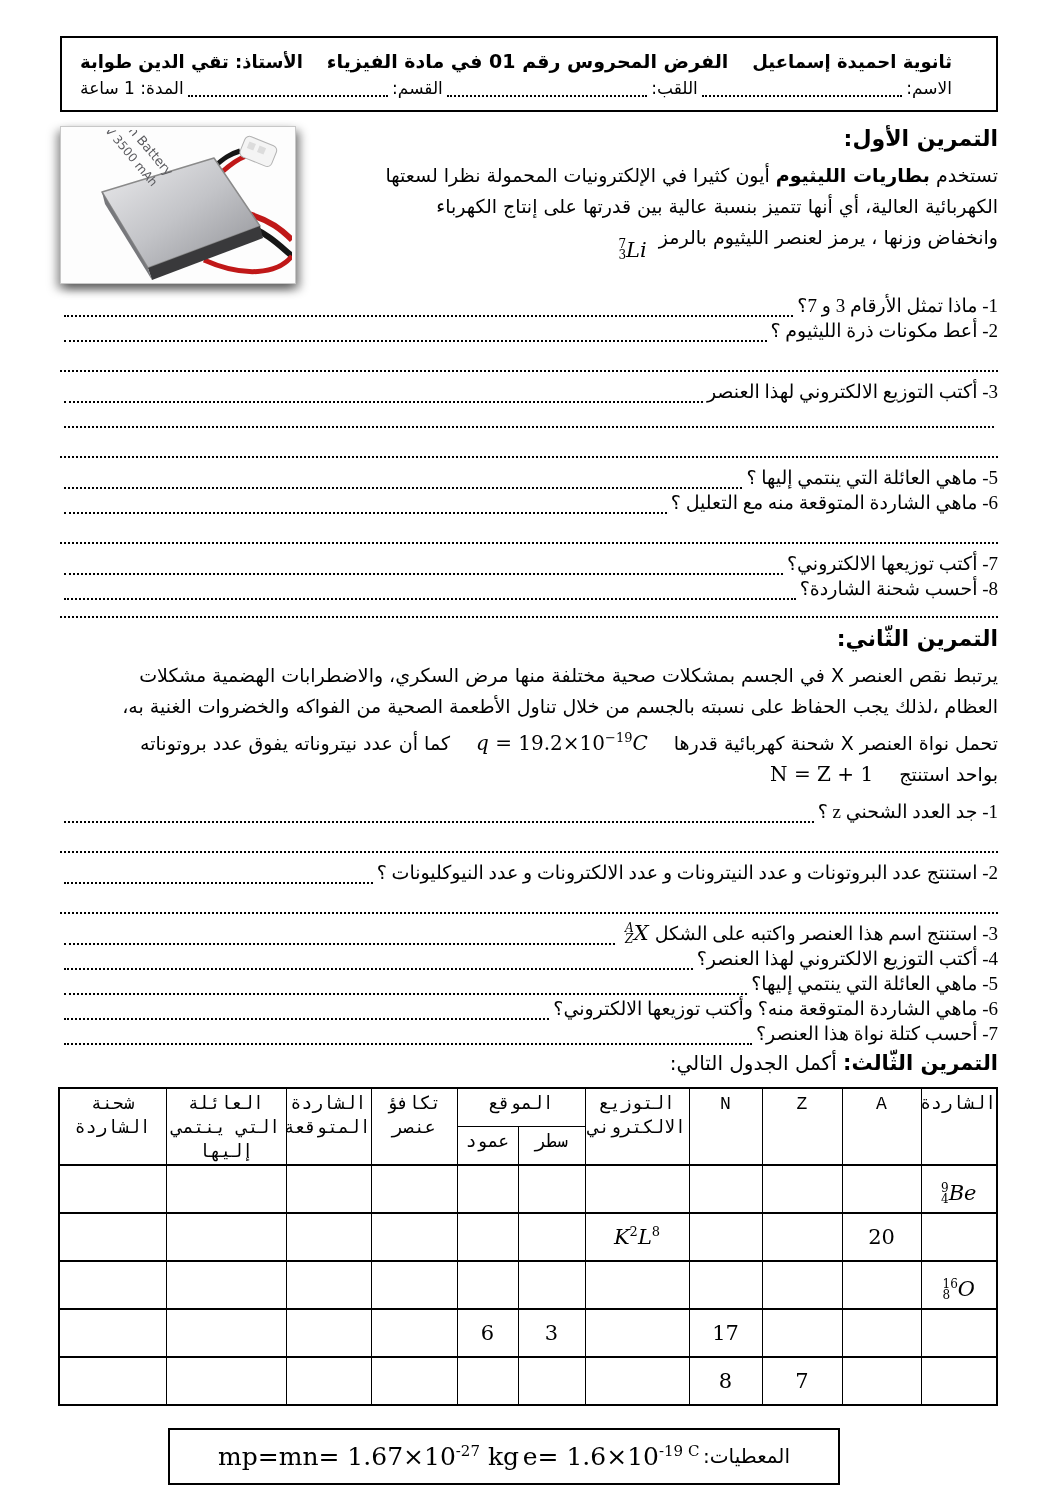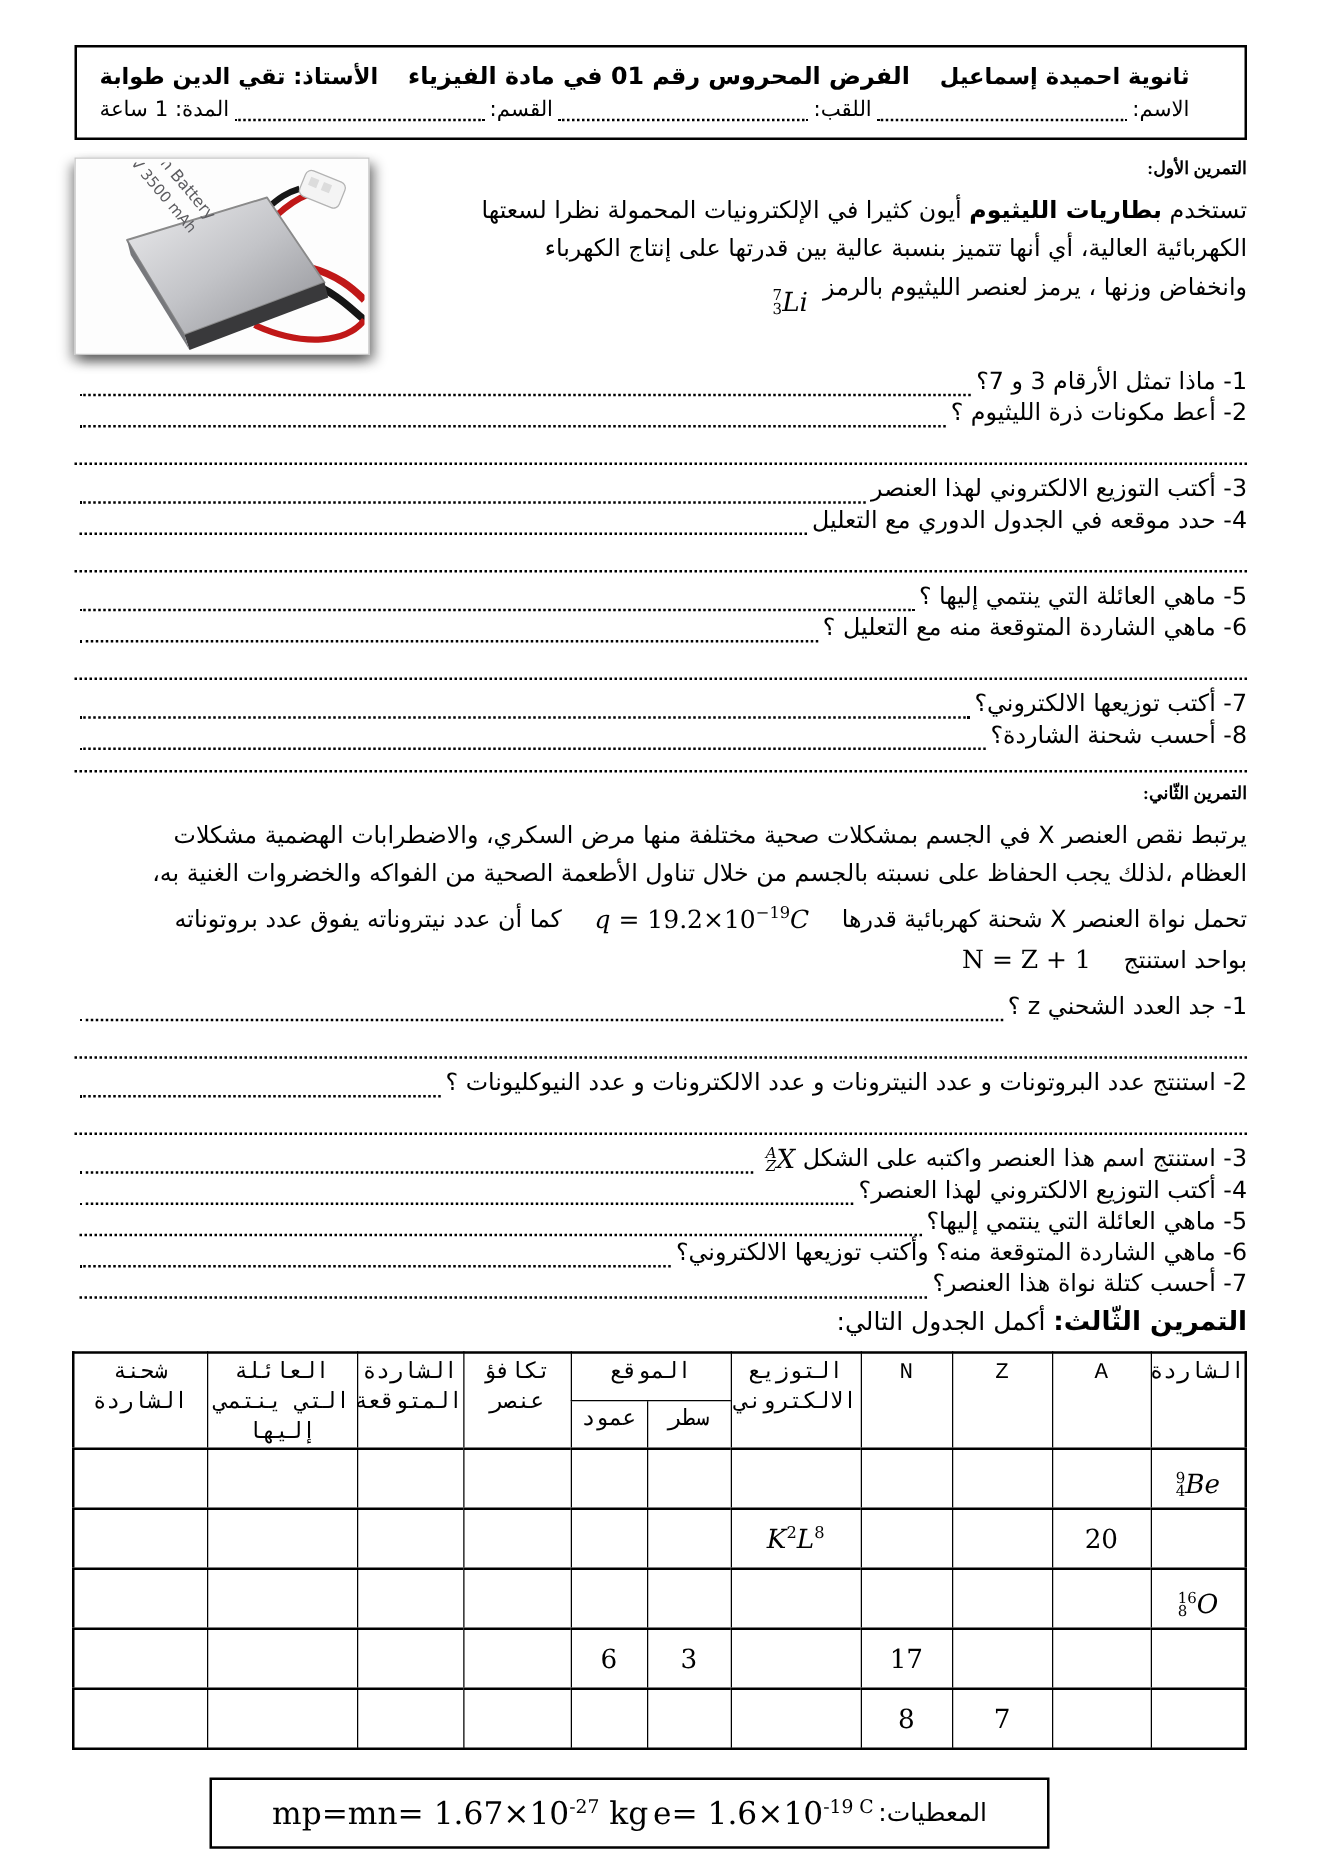--- a/index.html
+++ b/index.html
@@ -34,38 +34,38 @@
   }
   .dotline {
     border-bottom: 2.5px dotted #000;
     height: 18px; margin-bottom: 6px;
   }
   .gap-top { margin-top: 12px; }
 
   
   .ex1-top { display: flex; gap: 20px; margin-top: 14px; align-items: flex-start; }
   .ex1-text { flex: 1 1 auto; }
-  .extitle { font-size: 14px; font-weight: bold; margin-bottom: 9px; font-family: Liberation Serif, serif; }
+  .extitle { font-size: 22px; font-weight: bold; margin-bottom: 9px; }
   .pline { font-size: 19px; line-height: 31px; text-align: right; }
   .pline b { font-weight: bold; }
 
   .battery-frame {
     flex: 0 0 auto;
     width: 236px; height: 158px;
     background: #fdfdfd;
     border: 1px solid #c8c8c8;
     box-shadow: 4px 5px 9px rgba(0,0,0,.45), -4px 5px 9px rgba(0,0,0,.35);
     padding: 3px;
   }
   .battery-frame svg { display: block; }
 
   
   .questions { margin-top: 8px; }
   .qline { display: flex; align-items: flex-end; height: 25px; font-size: 19px; }
-  .q { white-space: nowrap; line-height: 23px; }
+  .q { white-space: nowrap; line-height: 23px; font-family: Liberation Serif, serif; }
 
   
   .ltr { direction: ltr; unicode-bidi: isolate; font-family: "DejaVu Serif", serif; }
   .var { font-style: italic; }
   .formula { font-size: 20px; margin: 0 20px; white-space: nowrap; }
   .formula sup { font-size: 13px; }
 
   
   .nuclide {
     direction: ltr; unicode-bidi: isolate;
@@ -194,21 +194,20 @@
     <div class="qline">
         <span class="q">2- أعط مكونات ذرة الليثيوم ؟</span>
         <span class="dots"></span>
       </div>
     <div class="dotline gap-top"></div>
     <div class="qline">
         <span class="q">3- أكتب التوزيع الالكتروني لهذا العنصر</span>
         <span class="dots"></span>
       </div>
     <div class="qline">
-        <span class="q">4- حدد موقعه في الجدول الدوري مع التعليل</span>
         <span class="dots"></span>
       </div>
     <div class="dotline gap-top"></div>
     <div class="qline">
         <span class="q">5- ماهي العائلة التي ينتمي إليها ؟</span>
         <span class="dots"></span>
       </div>
     <div class="qline">
         <span class="q">6- ماهي الشاردة المتوقعة منه مع التعليل ؟</span>
         <span class="dots"></span>

